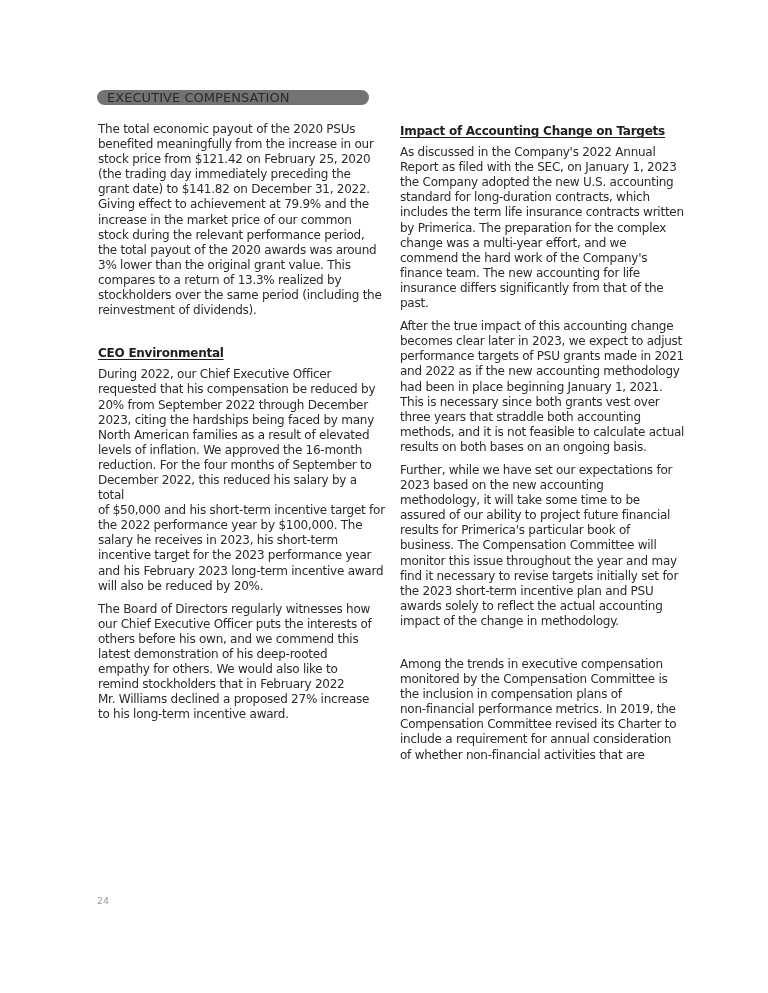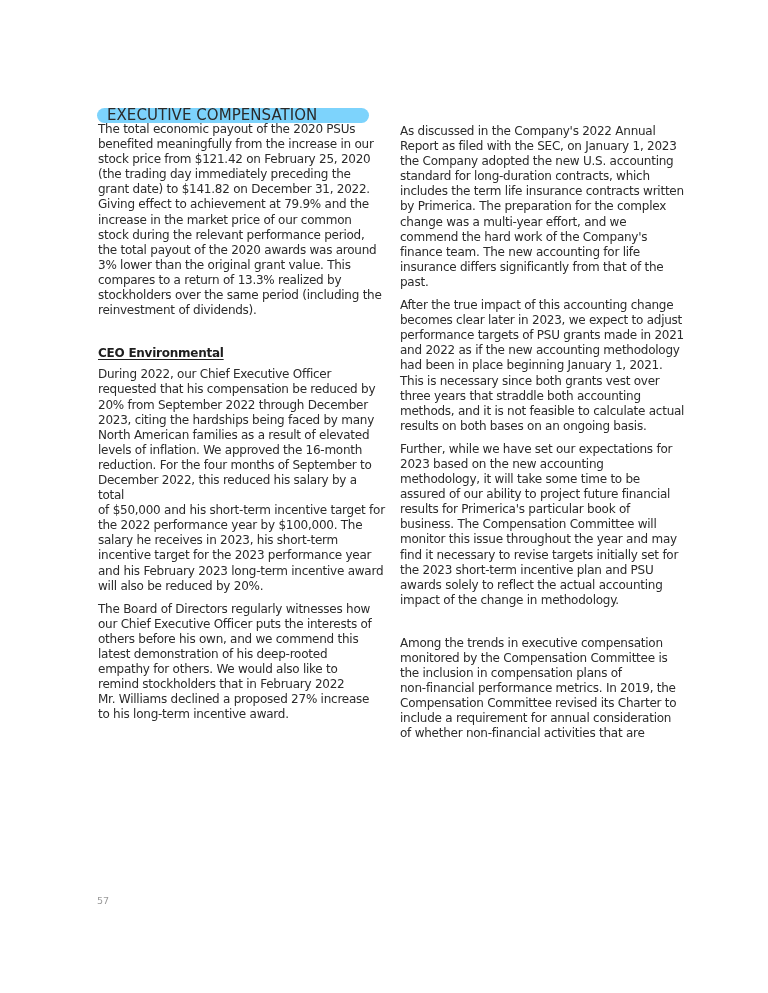--- a/index.html
+++ b/index.html
@@ -11,28 +11,28 @@
       width: 768px;
       height: 993px;
       position: relative;
       overflow: hidden;
       font-family: "DejaVu Sans", sans-serif;
       color: #2b2b2b;
     }
     .section-bar {
       position: absolute;
       left: 97px;
-      top: 108px;
+      top: 90px;
       width: 272px;
       height: 15px;
-      background: #7dd3fc;
+      background: #737373;
       border-radius: 8px;
       box-sizing: border-box;
       padding-left: 10px;
-      font-size: 15px;
+      font-size: 13px;
       line-height: 15px;
       color: #2a2a2a;
       letter-spacing: 0.05px;
       white-space: nowrap;
     }
     .col {
       position: absolute;
       top: 122px;
       width: 288px;
       font-size: 12px;
@@ -106,20 +106,21 @@
 our Chief Executive Officer puts the interests of
 others before his own, and we commend this
 latest demonstration of his deep-rooted
 empathy for others. We would also like to
 remind stockholders that in February 2022
 Mr. Williams declined a proposed 27% increase
 to his long-term incentive award.</p>
 </div>
 
 <div class="col right">
+  <h3>Impact of Accounting Change on Targets</h3>
   <p>As discussed in the Company's 2022 Annual
 Report as filed with the SEC, on January 1, 2023
 the Company adopted the new U.S. accounting
 standard for long-duration contracts, which
 includes the term life insurance contracts written
 by Primerica. The preparation for the complex
 change was a multi-year effort, and we
 commend the hard work of the Company's
 finance team. The new accounting for life
 insurance differs significantly from that of the
@@ -147,13 +148,13 @@
   <div class="gap"></div>
   <p>Among the trends in executive compensation
 monitored by the Compensation Committee is
 the inclusion in compensation plans of
 non-financial performance metrics. In 2019, the
 Compensation Committee revised its Charter to
 include a requirement for annual consideration
 of whether non-financial activities that are</p>
 </div>
 
-<div class="page-number">57</div>
+<div class="page-number">24</div>
 
 </body></html>

